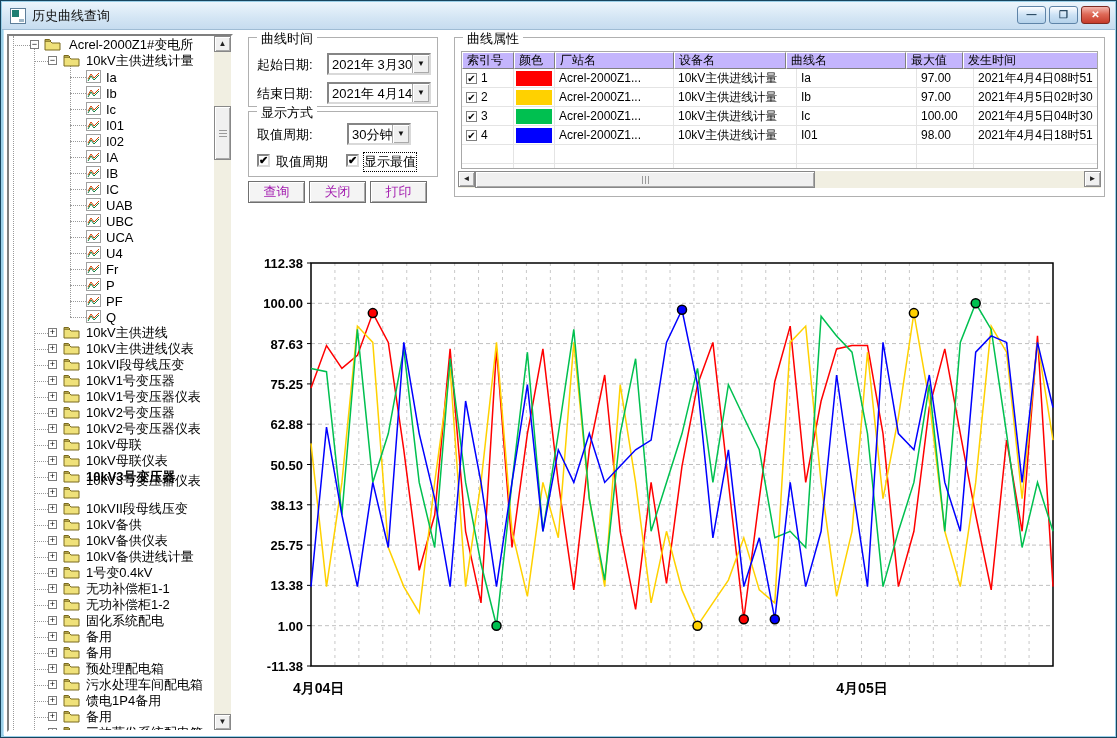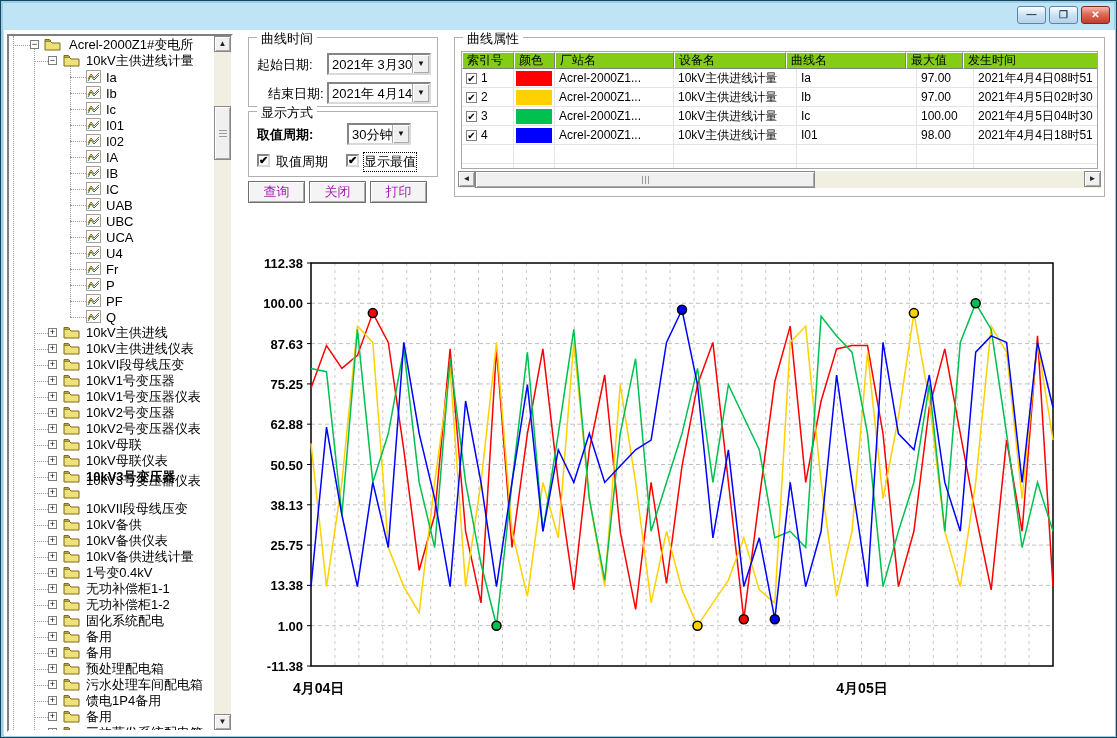--- a/index.html
+++ b/index.html
@@ -68,36 +68,40 @@
   .chk-label { position:absolute; font-size:13px; }
   .focus-dotted { outline:1px dotted #000; }
   .push-btn { position:absolute; width:57px; height:22px; background:#F4F4F4;
     border:1px solid #707070; box-shadow:inset 1px 1px 0 #fff, inset -1px -1px 0 #A9A9A9;
     font-size:13px; text-align:center; line-height:20px; color:#a21caf; cursor:default; }
   
   #prop-table { position:absolute; left:457px; top:21px; width:637px; height:118px; overflow:hidden;
     border:1px solid #A8A8A8; background:#fff; font-size:12px; }
   .pt-row { display:flex; height:19px; }
   .pt-head { height:17px; }
-  .pt-hcell { background:#84cc16; border:1px solid; border-color:#FFF #808080 #808080 #FFF;
+  .pt-hcell { background:#c4b5fd; border:1px solid; border-color:#FFF #808080 #808080 #FFF;
     padding:0 4px; font-size:12px; line-height:15px; overflow:hidden; white-space:nowrap; flex:none; }
   .pt-cell { border-right:1px solid #E4E4E4; border-bottom:1px solid #E4E4E4; padding:0 4px;
     line-height:18px; overflow:hidden; white-space:nowrap; flex:none; display:flex; align-items:center; }
   .row-chk { width:11px; height:11px; border:1px solid #808080; background:#fff; font-size:10px;
     line-height:9px; text-align:center; margin-right:4px; flex:none; }
   .swatch { width:100%; height:15px; }
   #prop-hsb { position:absolute; left:454px; top:141px; width:643px; height:17px; }
   
   #chart-wrap { position:absolute; left:237px; top:211px; width:870px; height:470px; }
   text { font-family:"Liberation Sans", sans-serif; }
 </style>
 </head>
 <body>
 
 <div id="window">
+  <div id="titlebar">
+    <div id="title-icon"></div>
+    <span id="window-title">历史曲线查询</span>
+  </div>
   <div id="winbtns">
     <div class="tbtn">—</div>
     <div class="tbtn">❐</div>
     <div class="tbtn close">✕</div>
   </div>
 
   <div id="client">
 
     <div id="tree-panel">
       <div id="tree-content">
@@ -511,30 +515,30 @@
       </div>
     </div>
 
     <div class="groupbox" style="left:244px; top:7px; width:190px; height:70px;">
       <span class="legend">曲线时间</span>
       <span class="ctl-label" style="left:8px; top:18px;">起始日期:</span>
       <div class="combo" style="left:78px; top:15px; width:104px;">
         <span class="combo-text">2021年 3月30</span>
         <span class="combo-btn">▼</span>
       </div>
-      <span class="ctl-label" style="left:19px; top:47px;text-align:center;">结束日期:</span>
+      <span class="ctl-label" style="left:8px; top:47px;text-align:center;">结束日期:</span>
       <div class="combo" style="left:78px; top:44px; width:104px;">
         <span class="combo-text">2021年 4月14</span>
         <span class="combo-btn">▼</span>
       </div>
     </div>
 
     <div class="groupbox" style="left:244px; top:81px; width:190px; height:66px;">
       <span class="legend">显示方式</span>
-      <span class="ctl-label" style="left:8px; top:14px;font-weight:bold;">取值周期:</span>
+      <span class="ctl-label" style="left:8px; top:14px;">取值周期:</span>
       <div class="combo" style="left:98px; top:11px; width:64px;">
         <span class="combo-text">30分钟</span>
         <span class="combo-btn">▼</span>
       </div>
       <div class="checkbox" style="left:8px; top:42px;">✔</div>
       <span class="chk-label" style="left:27px; top:41px;">取值周期</span>
       <div class="checkbox" style="left:97px; top:42px;">✔</div>
       <span class="chk-label focus-dotted" style="left:115px; top:41px;">显示最值</span>
     </div>
 

